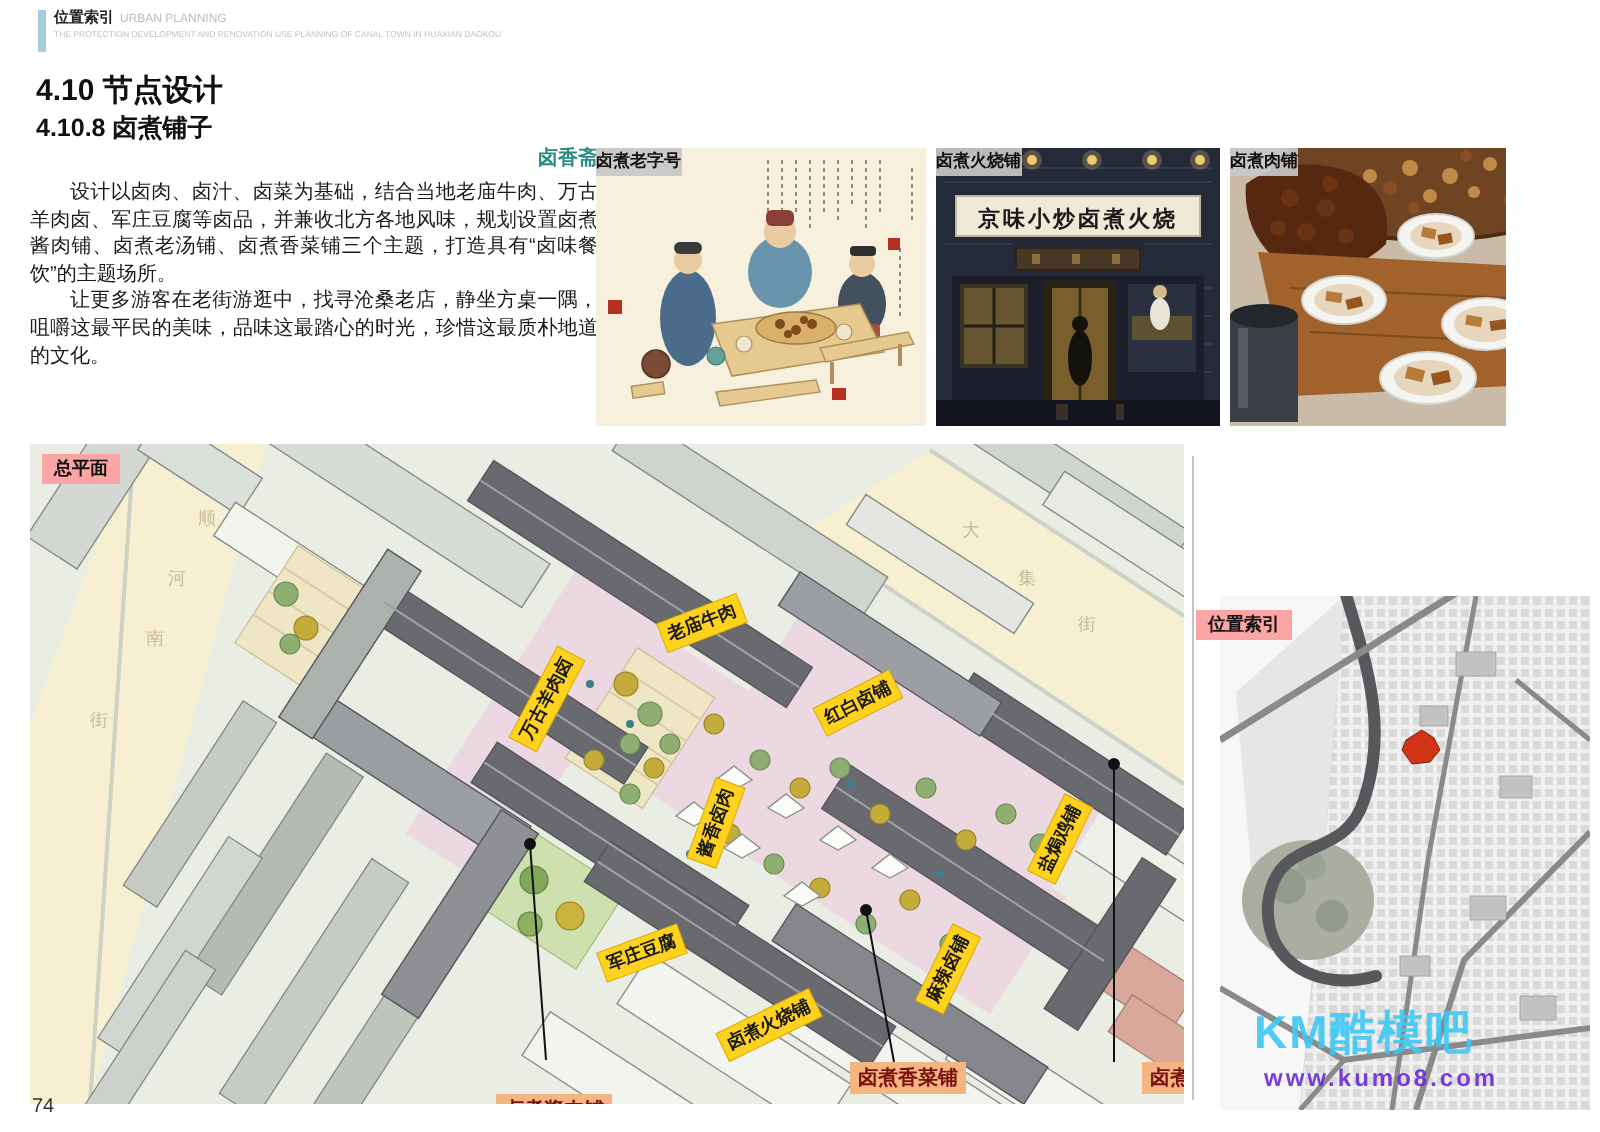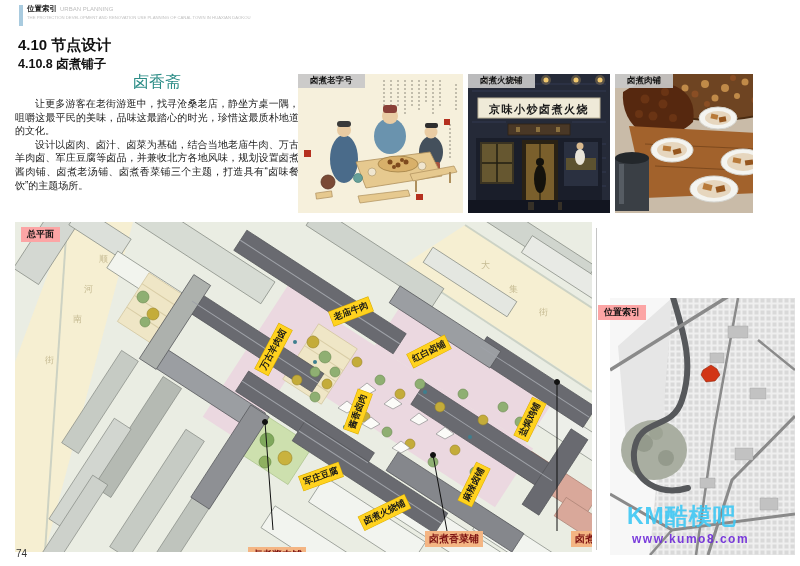--- a/index.html
+++ b/index.html
@@ -12,27 +12,27 @@
   .hdr-line1 { font-size:7.5px; font-weight:bold; color:#222; }
   .hdr-line1 .en { font-weight:normal; color:#bdbdbd; font-size:6px; margin-left:3px; }
   .hdr-line2 { font-size:8.5px; font-weight:bold; color:#222; margin-top:1px; letter-spacing:.2px; }
   .hdr-line3 { font-size:5px; color:#c2c2c2; margin-top:1px; transform:scale(.85); transform-origin:left top; white-space:nowrap; }
 
   .title-main { position:absolute; left:18px; top:36px; font-size:15px; font-weight:bold; color:#111; }
   .title-sub  { position:absolute; left:18px; top:56px; font-size:12.5px; font-weight:bold; color:#111; }
 
   
   .article { position:absolute; left:15px; top:72px; width:284px; }
-  .article h3 { text-align:center; font-size:16px; font-weight:normal; color:#2B8C86; margin-bottom:4px; }
+  .article h3 { text-align:right; font-size:10px; font-weight:bold; color:#2B8C86; margin-bottom:4px; }
   .article p { font-size:10px; line-height:13.6px; text-align:justify; text-indent:2em; color:#1a1a1a; }
 
   
   .photo { position:absolute; top:74px; height:139px; overflow:hidden; background:#ddd; }
   .photo-label { position:absolute; top:0; left:0; background:rgba(200,200,200,.92); color:#111;
-    font-weight:bold; font-size:8.5px; padding:1px 12px; z-index:2; white-space:nowrap; }
+    font-weight:bold; font-size:8.5px; padding:1px 0; z-index:2; white-space:nowrap; }
 
   
   .plan { position:absolute; left:15px; top:222px; width:577px; height:330px; overflow:hidden; }
   .map-tag { position:absolute; background:#fca5a5; color:#111; font-weight:bold; font-size:9px;
     padding:1px 6px; z-index:5; white-space:nowrap; }
   .shop-label { position:absolute; background:#FFD21E; color:#191919; font-weight:bold; font-size:9px;
     padding:1px 3px; white-space:nowrap; z-index:4; transform-origin:center; box-shadow:0 0 0 .5px #d8ac00; }
   .theme-label { position:absolute; background:#F4B583; color:#7B1010; font-weight:bold; font-size:10px;
     padding:1px 4px; white-space:nowrap; z-index:4; }
 
@@ -60,22 +60,22 @@
     <span>位置索引</span><span class="en">URBAN PLANNING</span>
   </div>
   <div class="hdr-line3">THE PROTECTION DEVELOPMENT AND RENOVATION USE PLANNING OF CANAL TOWN IN HUAXIAN DAOKOU</div>
 </div>
 
 <div class="title-main">4.10 节点设计</div>
 <div class="title-sub">4.10.8 卤煮铺子</div>
 
 <div class="article">
   <h3>卤香斋</h3>
+  <p>设计以卤肉、卤汁、卤菜为基础，结合当地老庙牛肉、万古羊肉卤、军庄豆腐等卤品，并兼收北方各地风味，规划设置卤煮酱肉铺、卤煮老汤铺、卤煮香菜铺三个主题，打造具有“卤味餐饮”的主题场所。</p>
   <p>让更多游客在老街游逛中，找寻沧桑老店，静坐方桌一隅，咀嚼这最平民的美味，品味这最踏心的时光，珍惜这最质朴地道的文化。</p>
-  <p>设计以卤肉、卤汁、卤菜为基础，结合当地老庙牛肉、万古羊肉卤、军庄豆腐等卤品，并兼收北方各地风味，规划设置卤煮酱肉铺、卤煮老汤铺、卤煮香菜铺三个主题，打造具有“卤味餐饮”的主题场所。</p>
 </div>
 
 <div class="photo" style="left:298px; width:165px;">
   <div class="photo-label">卤煮老字号</div>
   <svg width="165" height="139" viewBox="0 0 165 139">
     <rect width="165" height="139" fill="#F6F0DC"></rect>
     <g stroke="#4A443C" stroke-width=".8" opacity=".75">
       <line x1="86" y1="6" x2="86" y2="36" stroke-dasharray="2,2"></line>
         <line x1="93" y1="6" x2="93" y2="40" stroke-dasharray="2,2"></line>
       <line x1="100" y1="6" x2="100" y2="34" stroke-dasharray="2,2"></line>

